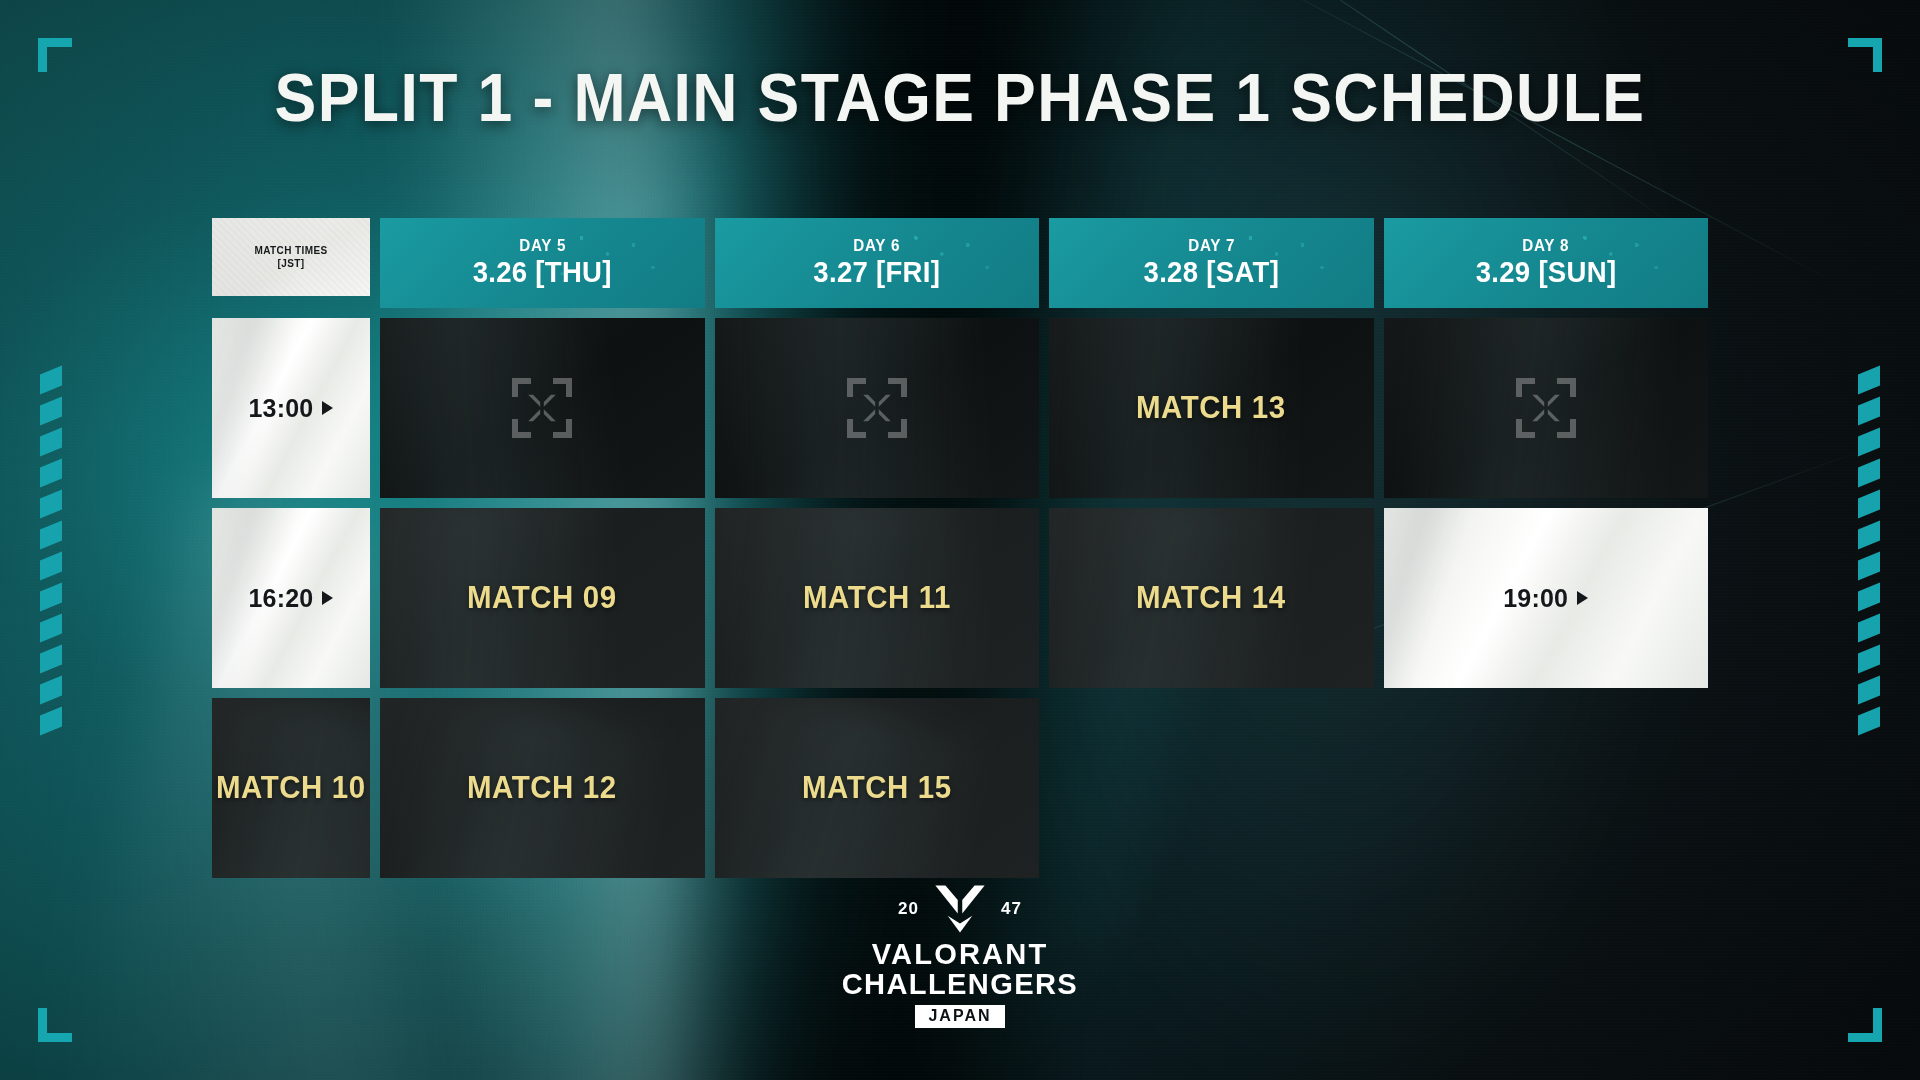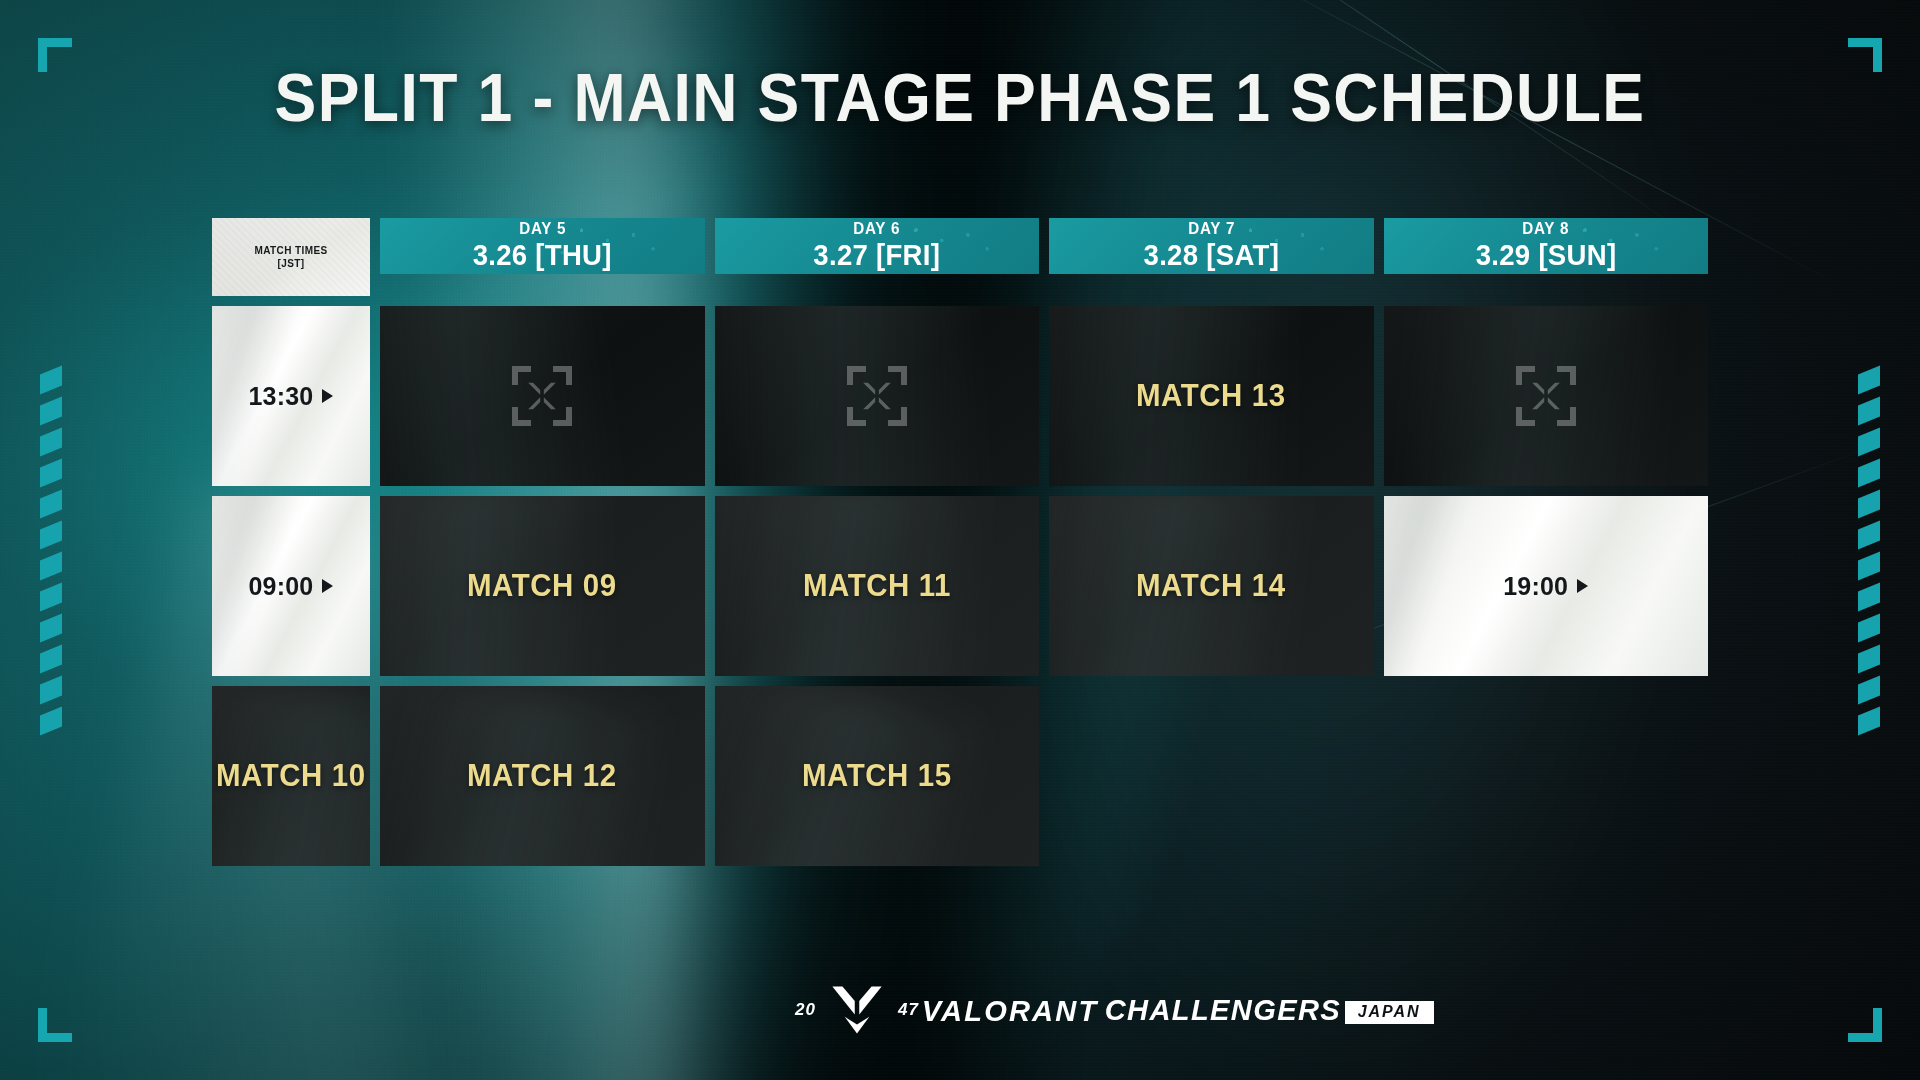--- a/index.html
+++ b/index.html
@@ -124,21 +124,21 @@
     display:flex; flex-direction:column;
     align-items:center; justify-content:center;
     color:#15191a;
     font-weight:700;
     font-size:10px;
     letter-spacing:0.4px;
     line-height:1.35;
     text-align:center;
   }
   .hdr-day {
-    height:56px;
+    height:90px;
     position:relative;
     overflow:hidden;
     background:linear-gradient(135deg,#1a9ba2 0%, #15878f 55%, #127c84 100%);
     display:flex; flex-direction:column;
     align-items:center; justify-content:center;
     color:#ffffff;
   }
   .hdr-day .speck {
     position:absolute; inset:0;
     background-image:
@@ -222,25 +222,24 @@
   .tbd span.br.tl { left:0;  top:0;    border-right:none; border-bottom:none; }
   .tbd span.br.tr { right:0; top:0;    border-left:none;  border-bottom:none; }
   .tbd span.br.bl { left:0;  bottom:0; border-right:none; border-top:none; }
   .tbd span.br.br2{ right:0; bottom:0; border-left:none;  border-top:none; }
   .tbd svg { position:absolute; left:15px; top:15px; width:30px; height:30px; }
 
   
   .logo {
     position:absolute;
     left:50%; transform:translateX(-50%);
-    bottom:42px;
+    bottom:52px;
     width:330px;
-    display:flex; flex-direction:row; align-items:center;
+    display:flex; flex-direction:column; align-items:center;
     color:#ffffff;
-    font-style:italic;
   }
   .logo .markrow { display:flex; align-items:center; justify-content:center; gap:13px; }
   .logo .yr { font-size:17px; font-weight:700; letter-spacing:1px; }
   .logo .vmark { width:56px; height:56px; }
   .logo .lname {
     font-size:30px; font-weight:700; letter-spacing:2.2px; line-height:1.02;
     margin-top:2px; transform:scaleX(0.97);
   }
   .logo .lname2 {
     font-size:30px; font-weight:700; letter-spacing:1.4px; line-height:1.02;
@@ -328,21 +327,21 @@
           <div class="daydate">3.28 [SAT]</div>
         </div>
         <div class="hdr-day">
           <div class="speck"></div>
           <div class="dayno">DAY 8</div>
           <div class="daydate">3.29 [SUN]</div>
         </div>
         <div class="time-cell">
           <div class="fold"></div>
           <span class="tlabel">
-            <span>13:30</span>
+            <span>13:00</span>
             <span class="tri"></span>
           </span>
         </div>
         <div class="match-cell dark">
           <div class="wisp" style="left: -20px; top: -40px; width: 240px; height: 300px; transform: rotate(-10deg);"></div>
           <div class="tbd">
             <span class="br tl"></span>
             <span class="br tr"></span>
             <span class="br bl"></span>
             <span class="br br2"></span>
@@ -384,21 +383,21 @@
               <path d="M4 6 L44 46 L44 30 L20 6 Z" fill="#8d8f8f"></path>
               <path d="M96 6 L56 46 L56 30 L80 6 Z" fill="#8d8f8f"></path>
               <path d="M4 94 L44 54 L44 70 L20 94 Z" fill="#8d8f8f"></path>
               <path d="M96 94 L56 54 L56 70 L80 94 Z" fill="#8d8f8f"></path>
             </svg>
           </div>
         </div>
         <div class="time-cell">
           <div class="fold"></div>
           <span class="tlabel">
-            <span>09:00</span>
+            <span>16:20</span>
             <span class="tri"></span>
           </span>
         </div>
         <div class="match-cell">
           <div class="wisp" style="left: -20px; top: -15px; width: 240px; height: 300px; transform: rotate(-3deg);"></div>
           <div class="match-text">MATCH 09</div>
         </div>
         <div class="match-cell">
           <div class="wisp" style="left: 17px; top: -15px; width: 240px; height: 300px; transform: rotate(1deg);"></div>
           <div class="match-text">MATCH 11</div>

